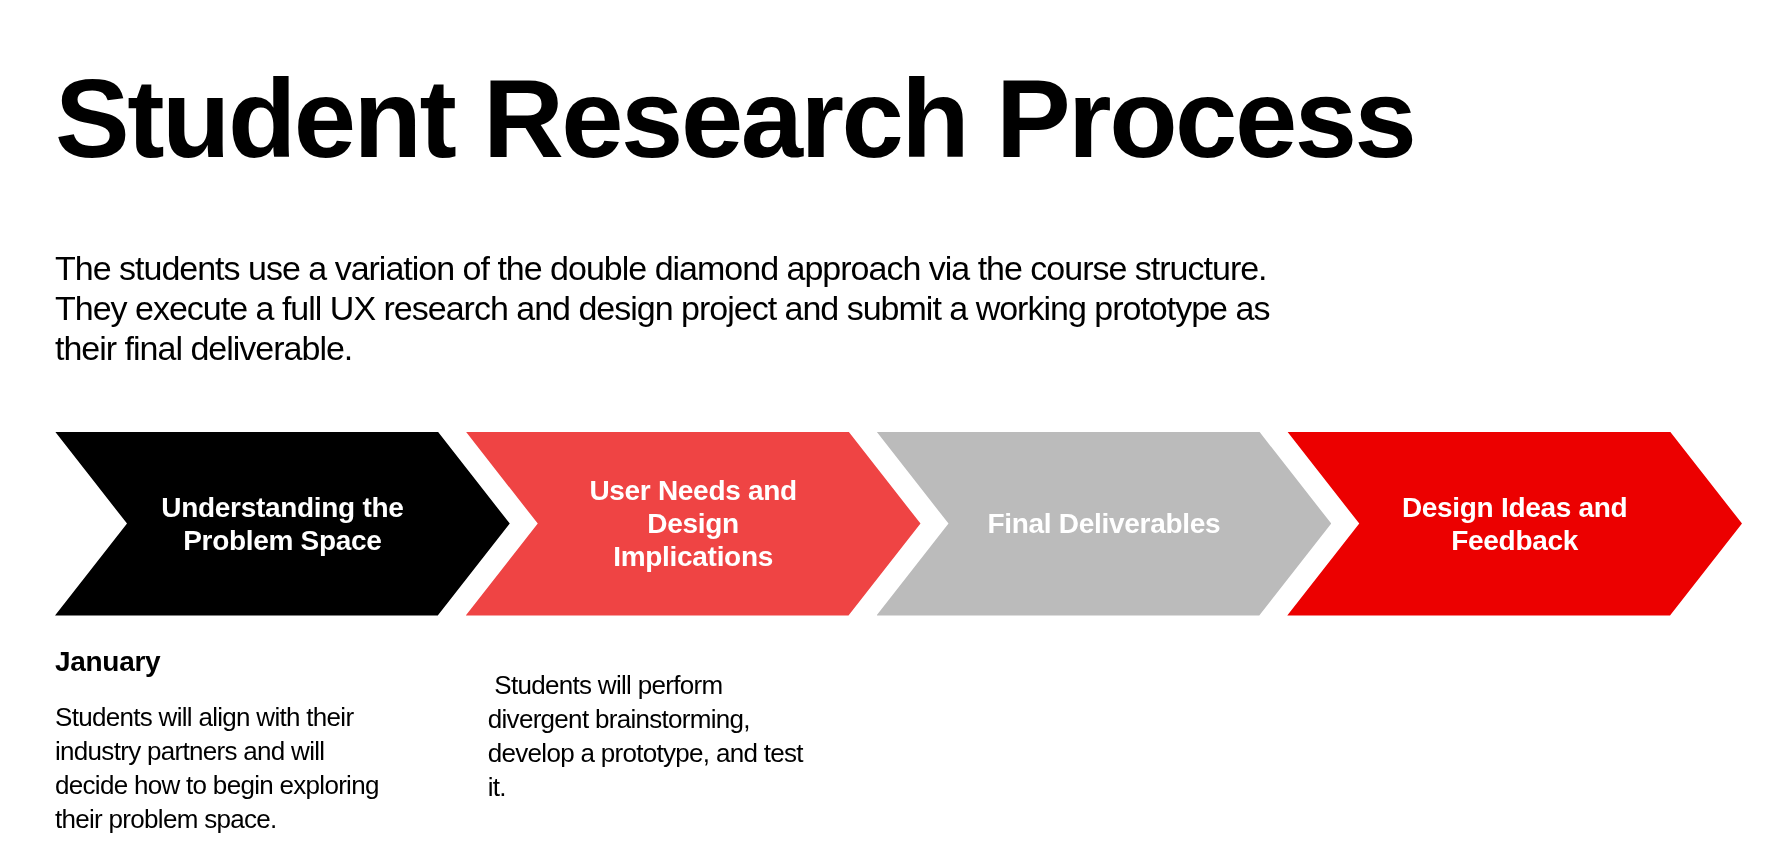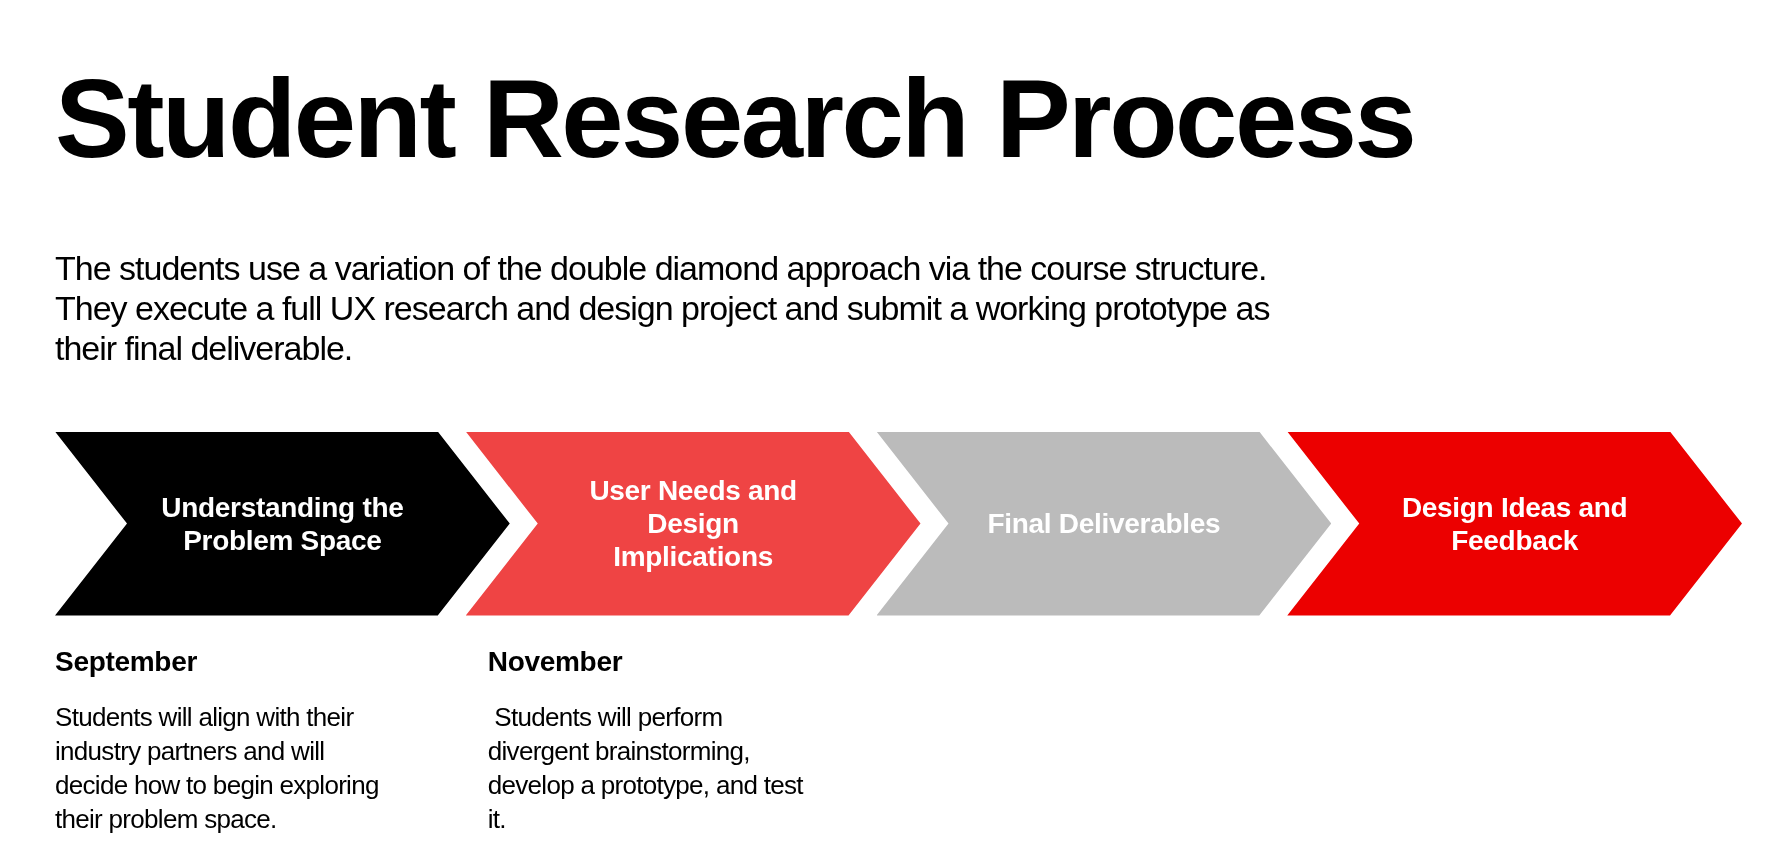--- a/index.html
+++ b/index.html
@@ -102,28 +102,27 @@
       <span>Final Deliverables</span>
     </div>
     <div class="arrow" style="background: rgb(236, 0, 0);">
       <span>Design Ideas and
 Feedback</span>
     </div>
   </div>
 
   <div class="columns">
     <div class="col">
-      <h3 class="month">September</h3>
+      <h3 class="month">January</h3>
       <p class="desc">Students will align with their
 industry partners and will
 decide how to begin exploring
 their problem space.</p>
     </div>
     <div class="col">
-      <h3 class="month">November</h3>
       <p class="desc"> Students will perform
 divergent brainstorming,
 develop a prototype, and test
 it.</p>
     </div>
   </div>
 
 </div>
 
 </body></html>

